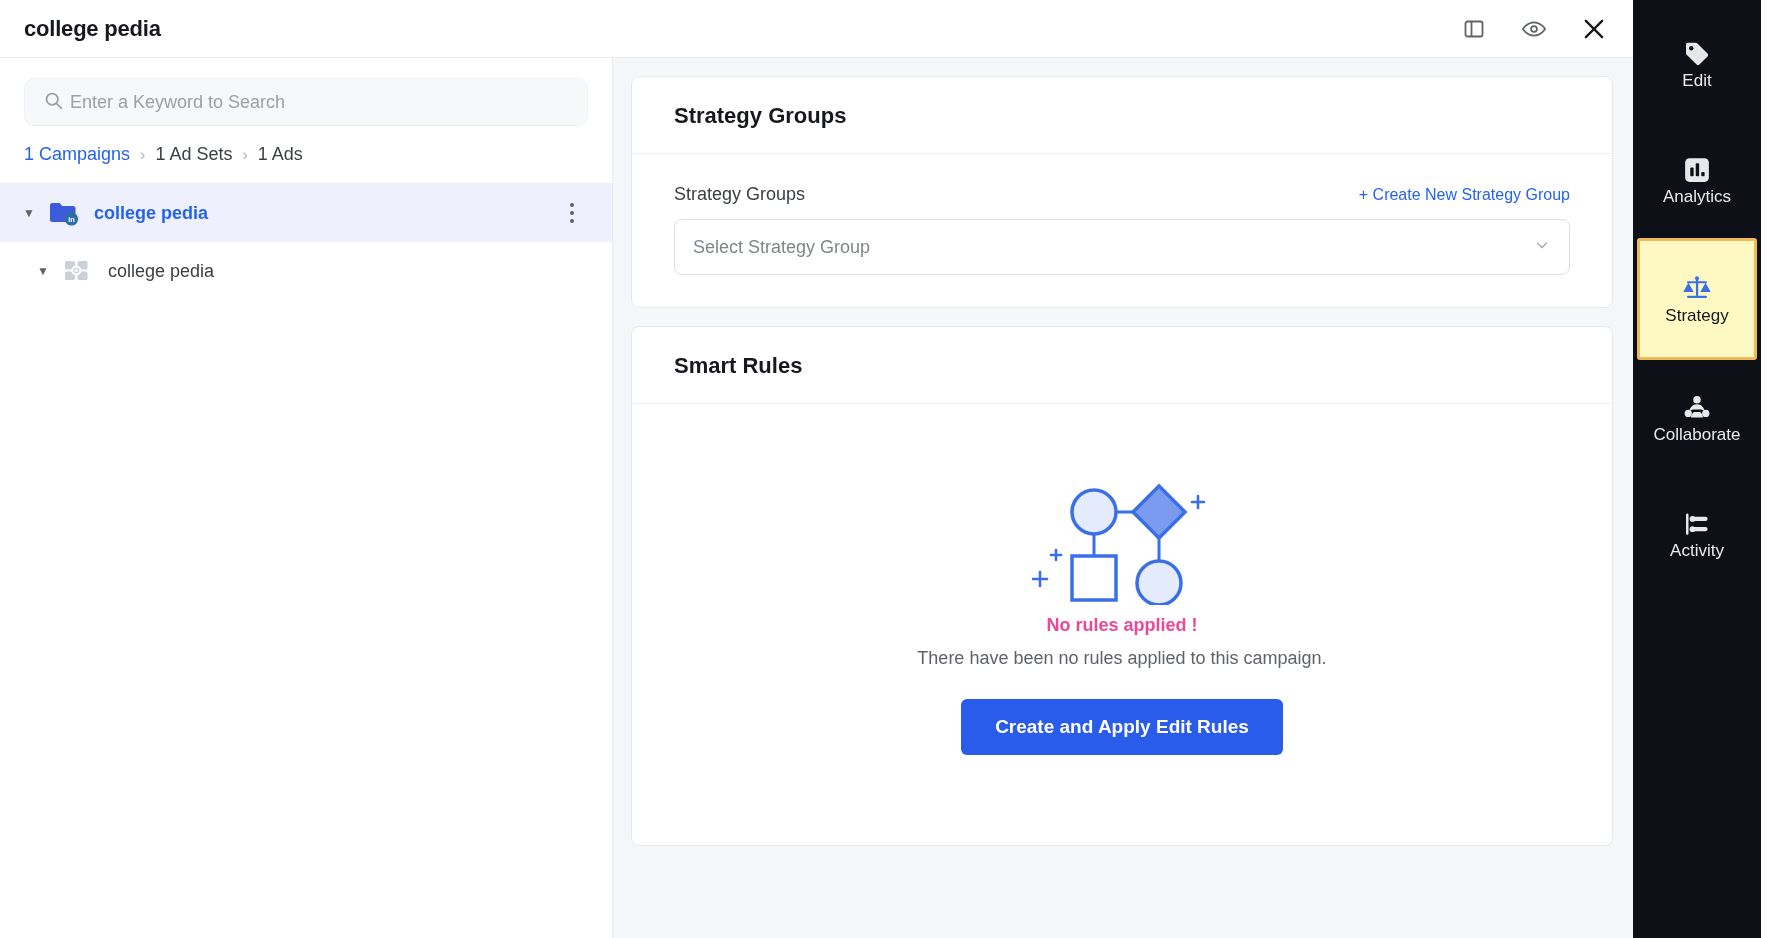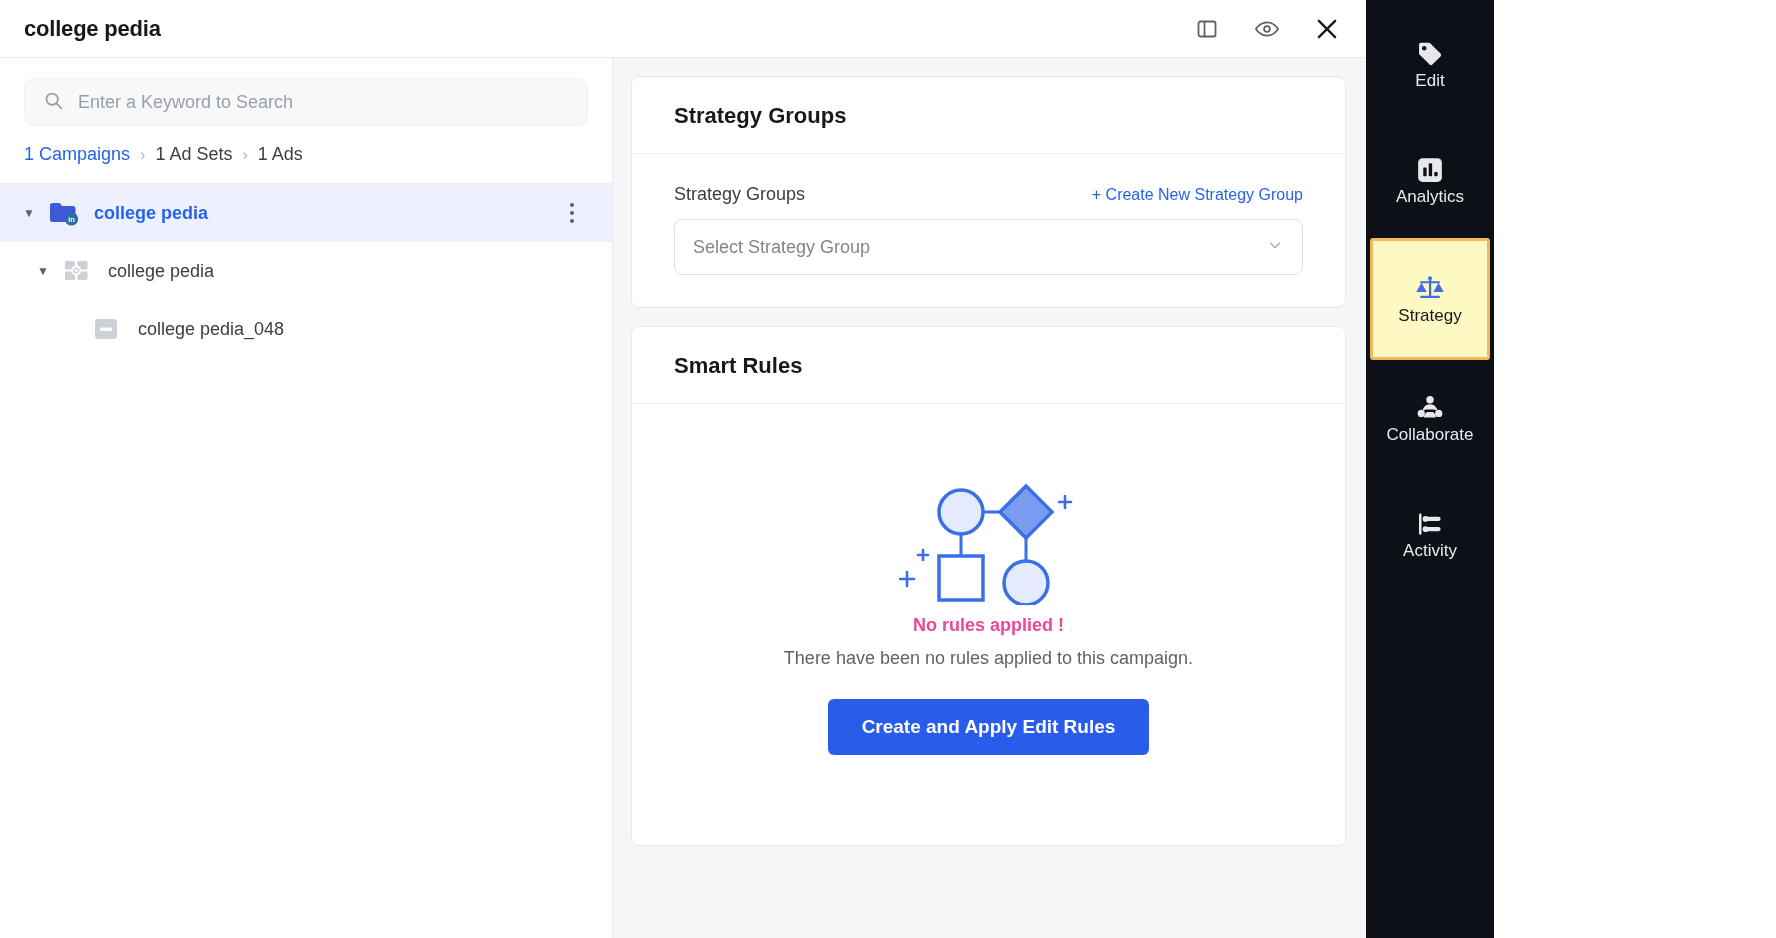--- a/index.html
+++ b/index.html
@@ -2,21 +2,21 @@
 <html><head>
 <meta charset="utf-8">
 <style>
   * { box-sizing: border-box; margin: 0; padding: 0; }
   html, body {
     width: 1776px; height: 938px;
     font-family: "Liberation Sans", sans-serif;
     background: #ffffff;
     overflow: hidden;
   }
-  #app { position: relative; width: 1494px; height: 938px; display: flex; }
+  #app { position: relative; width: 1761px; height: 938px; display: flex; }
 
   
   .workspace { width: 1648px; height: 938px; display: flex; flex-direction: column; background:#fff; }
 
   
   .topbar {
     height: 58px; min-height: 58px;
     display: flex; align-items: center;
     padding: 0 22px 0 24px;
     border-bottom: 1px solid #e8eaed;
@@ -31,21 +31,21 @@
 
   
   .left-panel {
     width: 613px; min-width:613px;
     background: #ffffff;
     border-right: 1px solid #e8eaed;
     display: flex; flex-direction: column;
   }
   .search-wrap { padding: 20px 24px 14px 24px; }
   .search-box {
-    display: flex; align-items: center; gap: 14px;
+    display: flex; align-items: center; gap: 6px;
     height: 48px; border-radius: 10px;
     background: #f7f8fa; border: 1px solid #f0f1f4;
     padding: 0 18px;
   }
   .search-box input {
     border: none; outline: none; background: transparent;
     font-family: "Liberation Sans", sans-serif;
     font-size: 18px; color: #3c4043; width: 100%;
   }
   .search-box input::placeholder { color: #9aa0a6; }
@@ -235,30 +235,20 @@
                 <rect x="3" y="13.5" width="10" height="8.5" rx="1.6" fill="#cdd0d6"></rect>
                 <rect x="15.5" y="13.5" width="10" height="8.5" rx="1.6" fill="#cdd0d6"></rect>
                 <circle cx="14.25" cy="12.5" r="5" fill="#ffffff"></circle>
                 <circle cx="14.25" cy="12.5" r="3" fill="#cdd0d6"></circle>
                 <circle cx="14.25" cy="12.5" r="1.7" fill="#ffffff"></circle>
               </svg>
             </span>
             <span class="tree-label">college pedia</span>
           </div>
 
-          <div class="tree-row level2">
-            <span class="caret placeholder">▼</span>
-            <span class="tree-icon">
-              <svg width="30" height="26" viewBox="0 0 30 26">
-                <rect x="3" y="3" width="22" height="20" rx="3.5" fill="#cdd0d6"></rect>
-                <rect x="8" y="11.5" width="12" height="3.6" rx="1" fill="#ffffff"></rect>
-              </svg>
-            </span>
-            <span class="tree-label">college pedia_048</span>
-          </div>
 
         </div>
       </div>
 
       <div class="main">
 
         <div class="card">
           <div class="card-head">Strategy Groups</div>
           <div class="card-body">
             <div class="field-row">

